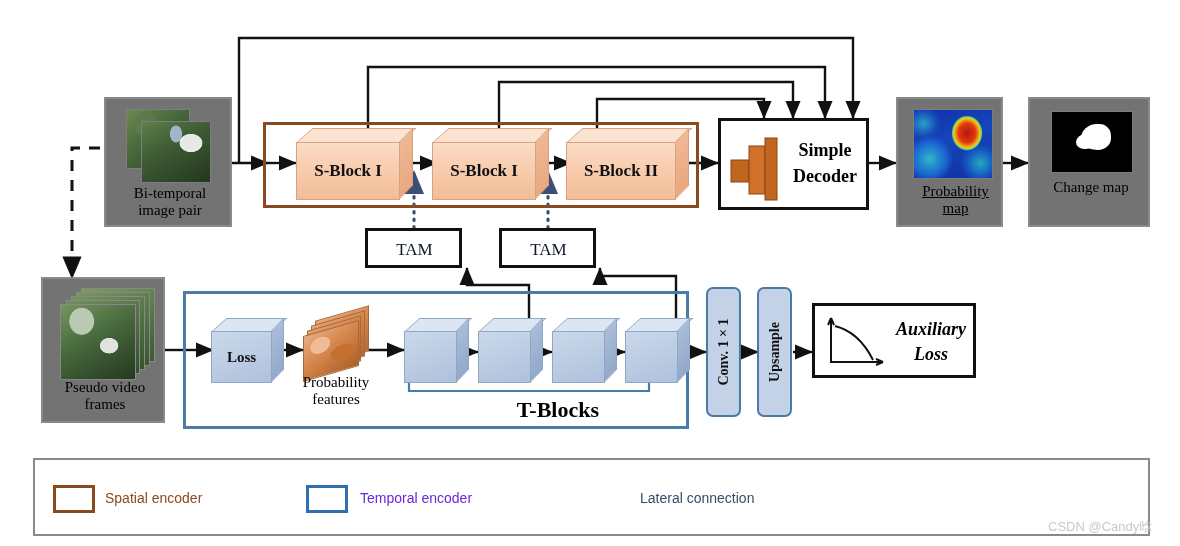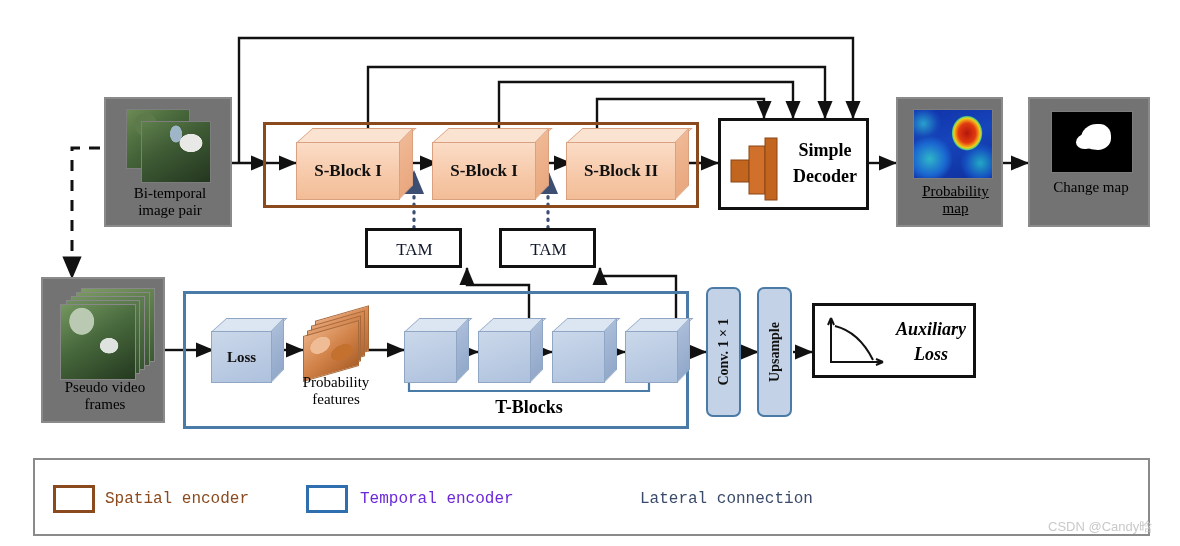--- a/index.html
+++ b/index.html
@@ -47,21 +47,21 @@
 
   
   .pill{position:absolute;background:#C3D2E6;border:2px solid #4A7BA7;border-radius:7px;box-sizing:border-box;}
   .pill span{position:absolute;left:50%;top:50%;transform:translate(-50%,-50%) rotate(-90deg);
       font-weight:bold;font-size:14px;white-space:nowrap;font-family:"Liberation Serif",serif;color:#111;}
 
   
   .legend{position:absolute;border:2px solid #8a8a8a;background:#fff;box-sizing:border-box;}
   .legend-sw-brown{position:absolute;border:3px solid #8B4A1E;background:#fff;box-sizing:border-box;}
   .legend-sw-blue{position:absolute;border:3px solid #2F6FAF;background:#fff;box-sizing:border-box;}
-  .legend-txt{position:absolute;font-size:16px;font-family:Liberation Mono, monospace;white-space:nowrap;}
+  .legend-txt{position:absolute;font-size:14px;font-family:Liberation Sans, sans-serif;white-space:nowrap;}
 
   .wm{position:absolute;color:#c9c9c9;font-size:13px;font-family:"Liberation Sans",sans-serif;white-space:nowrap;}
 
   svg.overlay{position:absolute;left:0;top:0;width:1180px;height:546px;pointer-events:none;}
   .cap{position:absolute;text-align:center;font-size:15px;line-height:17px;color:#000;
        font-family:"Liberation Serif",serif;}
 </style>
 </head>
 <body>
 
@@ -292,21 +292,21 @@
   <div class="cube" style="left:552px;top:318px;width:53px;height:65px;">
     <div class="ctop"></div>
     <div class="cside"></div>
     <div class="cface"></div>
   </div>
   <div class="cube" style="left:625px;top:318px;width:53px;height:65px;">
     <div class="ctop"></div>
     <div class="cside"></div>
     <div class="cface"></div>
   </div>
-  <div class="bold" style="position:absolute;left:459px;top:397px;width:140px;text-align:center;font-size:18px;">T-Blocks</div>
+  <div class="bold" style="position:absolute;left:459px;top:397px;width:140px;text-align:right;font-size:22px;">T-Blocks</div>
 
   <div class="pill" style="left:706px;top:287px;width:35px;height:130px;">
     <span>Conv. 1 × 1</span>
   </div>
   <div class="pill" style="left:757px;top:287px;width:35px;height:130px;">
     <span>Upsample</span>
   </div>
 
   <div class="blackbox" style="left:812px;top:303px;width:164px;height:75px;">
     <svg width="68" height="58" style="position:absolute;left:8px;top:8px;">

